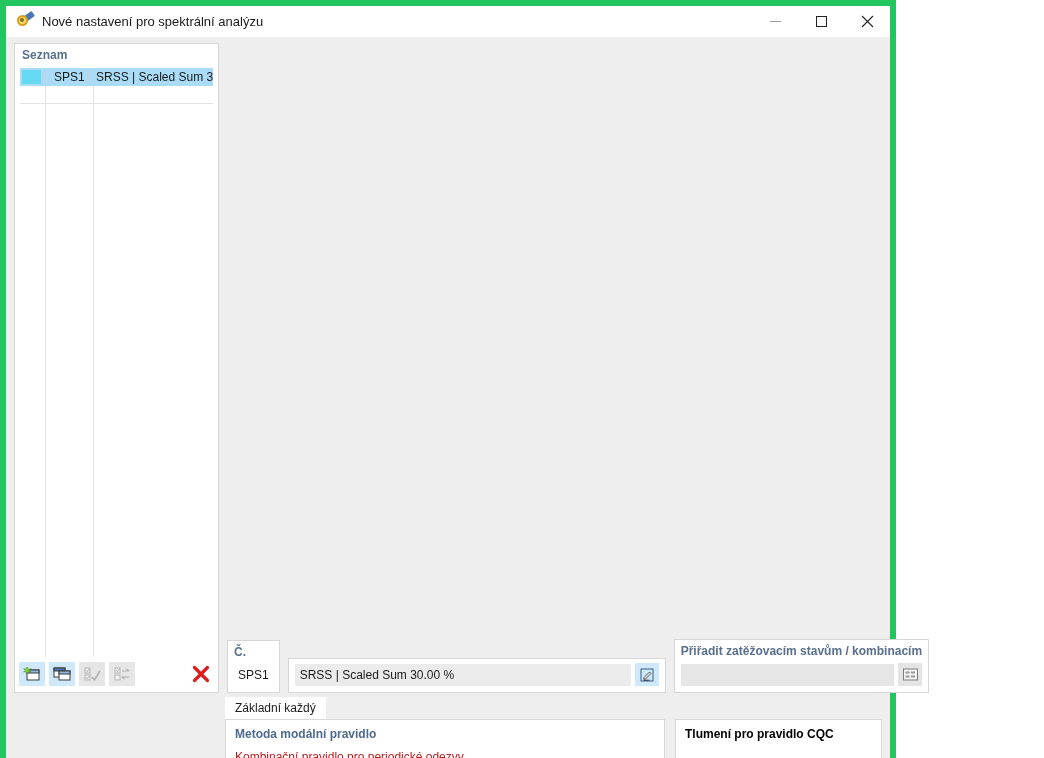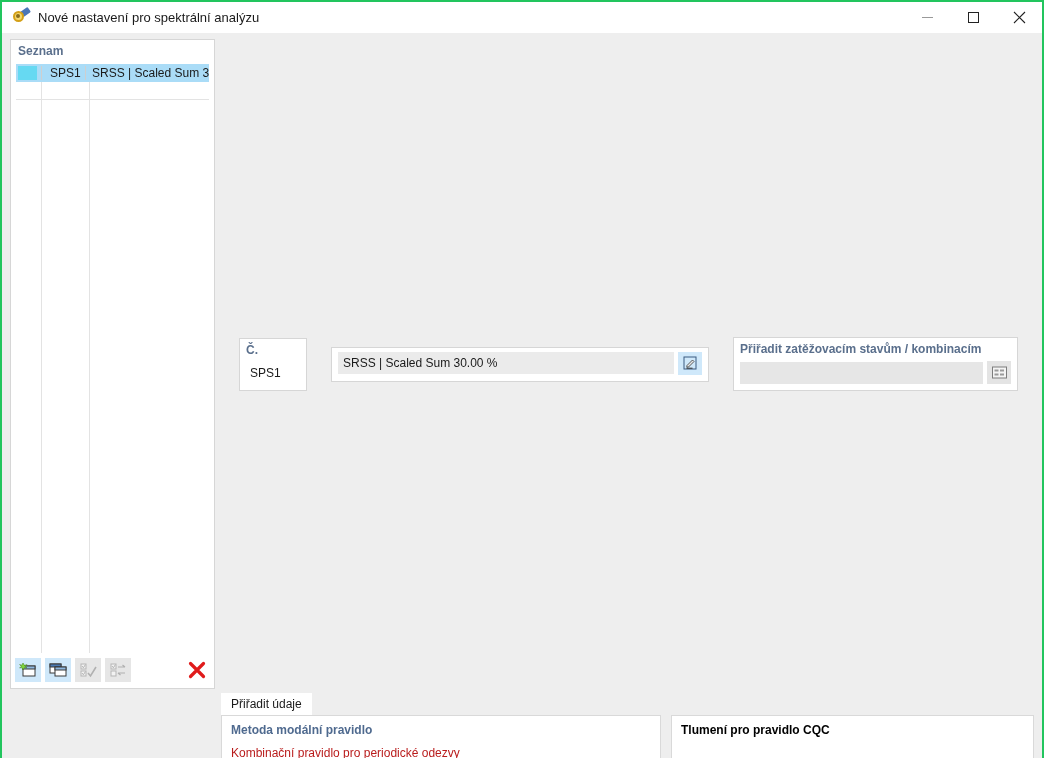--- a/index.html
+++ b/index.html
@@ -7,23 +7,23 @@
     margin: 0; padding: 0;
     width: 1044px; height: 758px;
     overflow: hidden;
     font-family: "Liberation Sans", sans-serif;
     font-size: 12px;
     color: #1a1a1a;
     background: #ffffff;
   }
   .window {
     position: relative;
-    width: 1044px; height: 758px;
+    width: 896px; height: 758px;
     background: #f0f0f0;
-    border: 2px solid #22c55e;
+    border: 6px solid #22c55e;
     display: flex;
     flex-direction: column;
   }
   
   .titlebar {
     height: 31px;
     background: #ffffff;
     display: flex;
     align-items: center;
     flex: 0 0 auto;
@@ -79,23 +79,23 @@
     position: relative;
     background: #eeeeee;
     display: flex;
     flex-direction: column;
   }
 
   
   .toprow {
     display: flex;
     padding: 6px 24px 0 8px;
-    gap: 24px;
-    flex: 0 0 auto;
-    align-items: center;
+    gap: 8px;
+    flex: 0 0 auto;
+    align-items: flex-end;
   }
   .panel {
     background: #ffffff;
     border: 1px solid #d6d6d6;
     padding: 4px 6px 6px 6px;
   }
   .panel-legend {
     font-size: 12px;
     font-weight: bold;
     color: #5a6f8c;
@@ -395,21 +395,21 @@
               <rect x="3.5" y="8.5" width="4" height="2" fill="#9a9a9a"></rect>
               <rect x="9" y="8.5" width="4" height="2" fill="#9a9a9a"></rect>
             </svg>
           </div>
         </div>
       </div>
     </div>
 
     <div class="tabwrap">
       <div class="tabstrip">
-        <div class="tab">Přiřadit údaje</div>
+        <div class="tab">Základní každý</div>
         <div class="tabstrip-rest"></div>
       </div>
 
       <div class="tabcontent">
 
         <div class="group">
           <div class="group-title">Metoda modální pravidlo</div>
           <div class="sublabel">Kombinační pravidlo pro periodické odezvy</div>
 
         </div>

